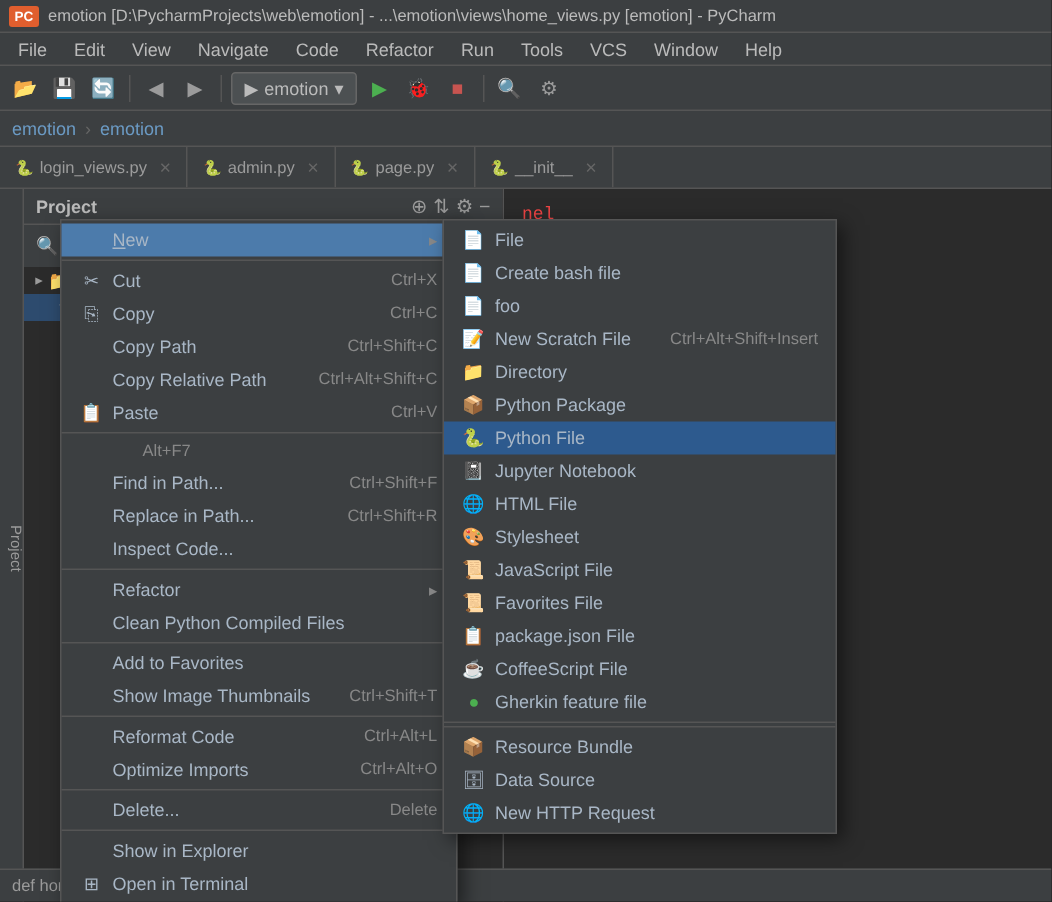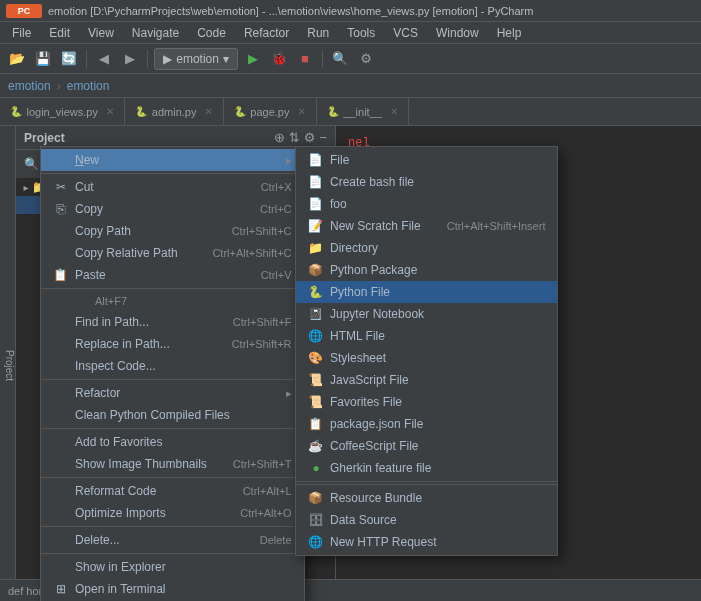--- a/index.html
+++ b/index.html
@@ -18,21 +18,21 @@
     #titlebar {
       background: #3c3f41;
       height: 22px;
       display: flex;
       align-items: center;
       padding: 0 6px;
       gap: 6px;
       border-bottom: 1px solid #555;
     }
     #titlebar .pc-icon {
-      width: 36px; height: 14px;
+      width: 20px; height: 14px;
       background: #e05e2e;
       border-radius: 2px;
       display: inline-flex; align-items: center; justify-content: center;
       font-size: 9px; color: white; font-weight: bold;
     }
     #titlebar .title-text {
       font-size: 11px;
       color: #bbb;
       text-align: center;
     }

